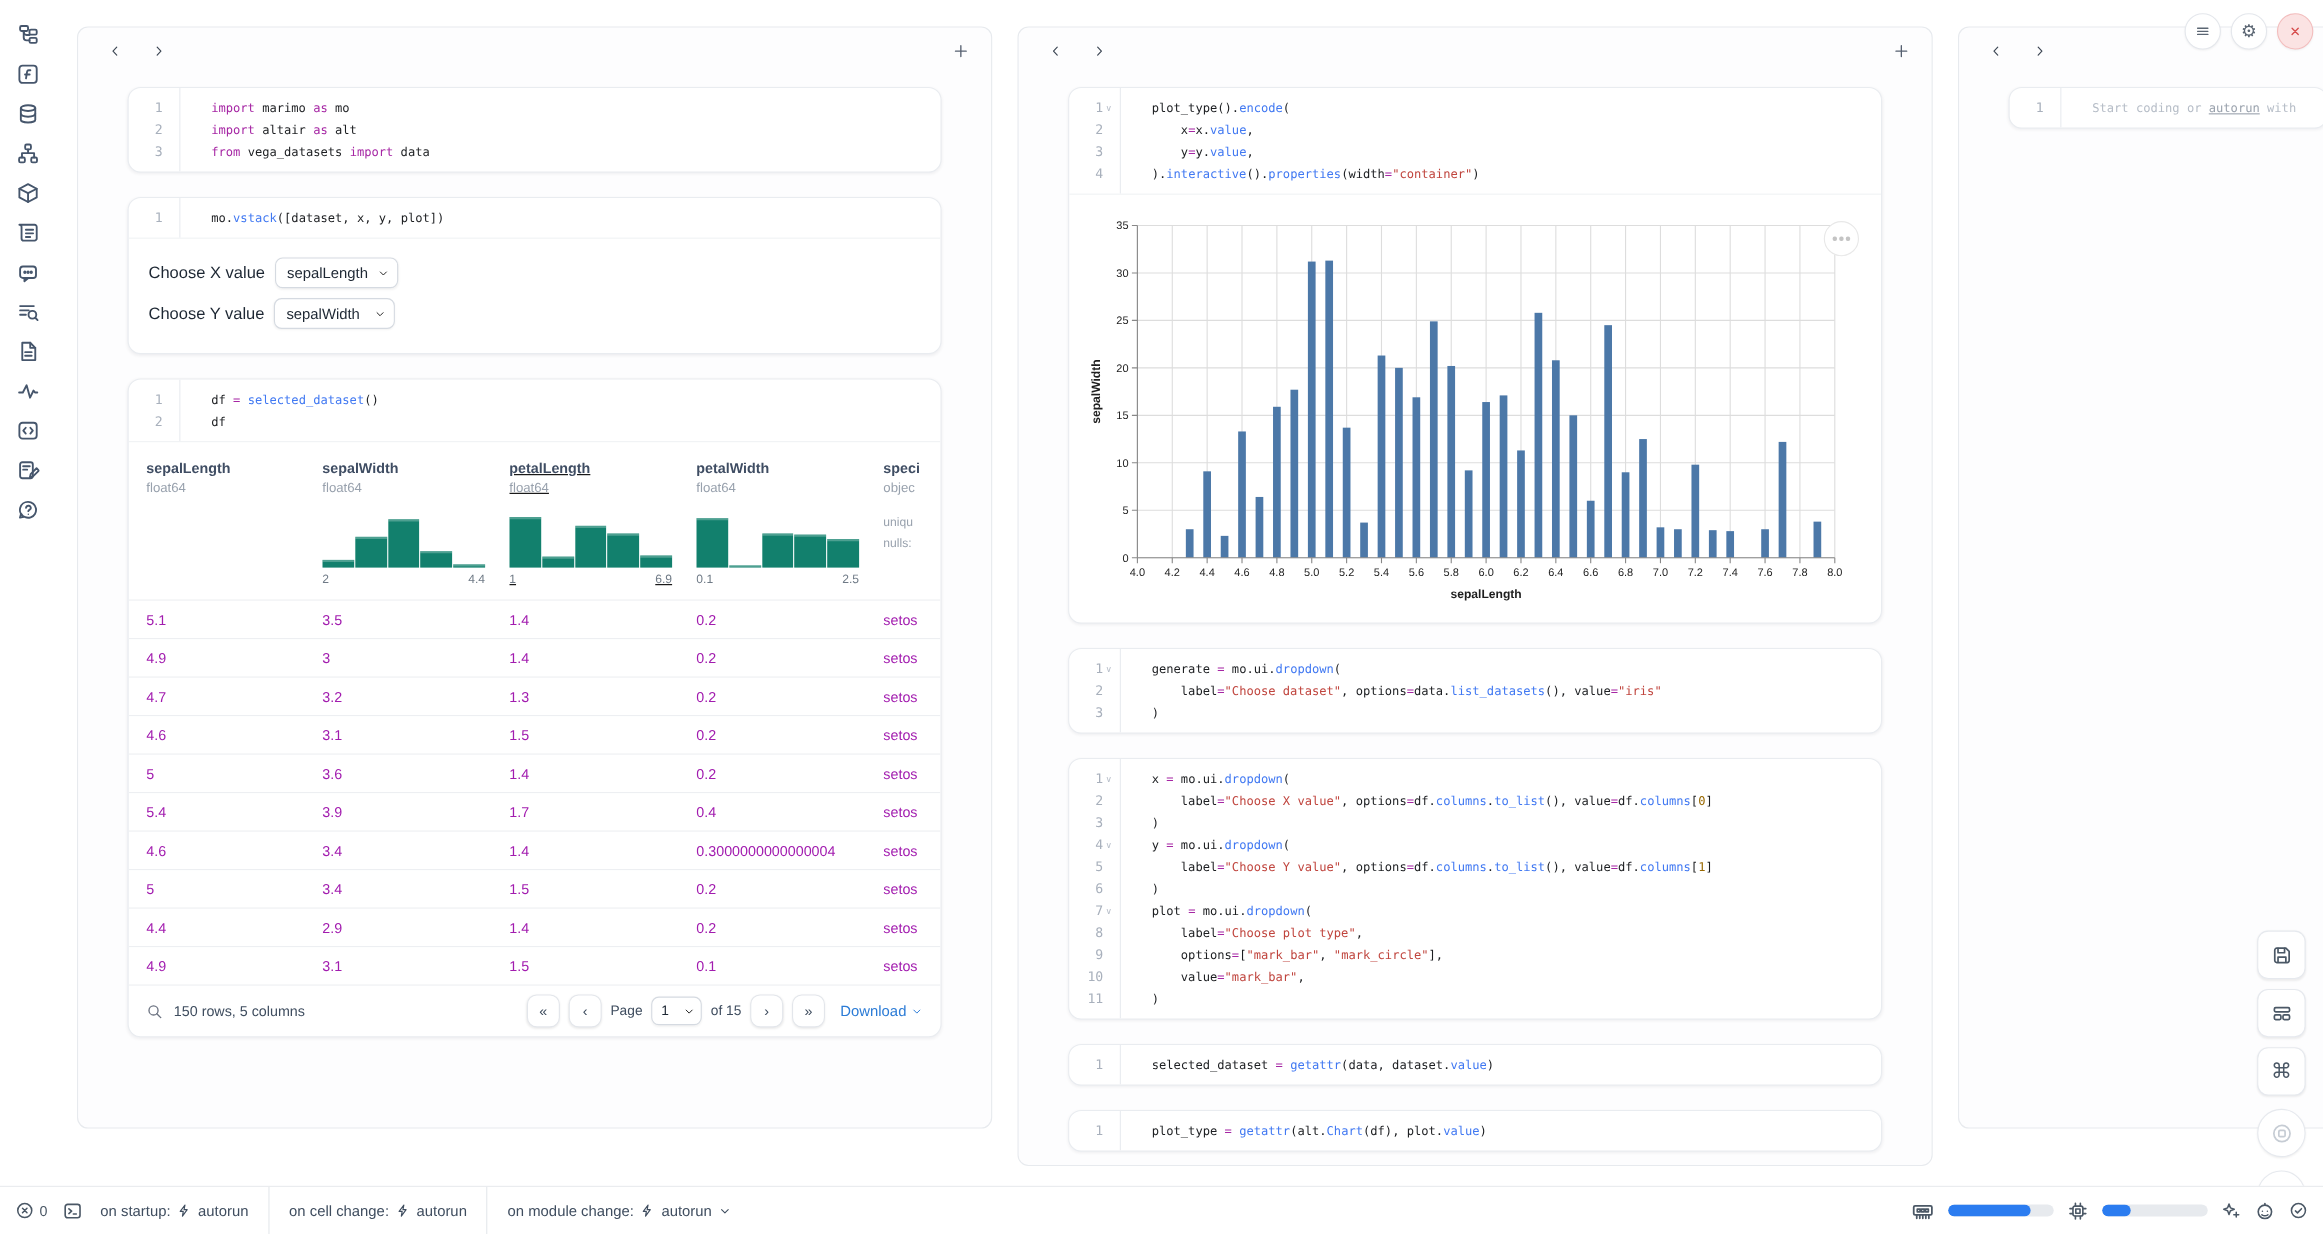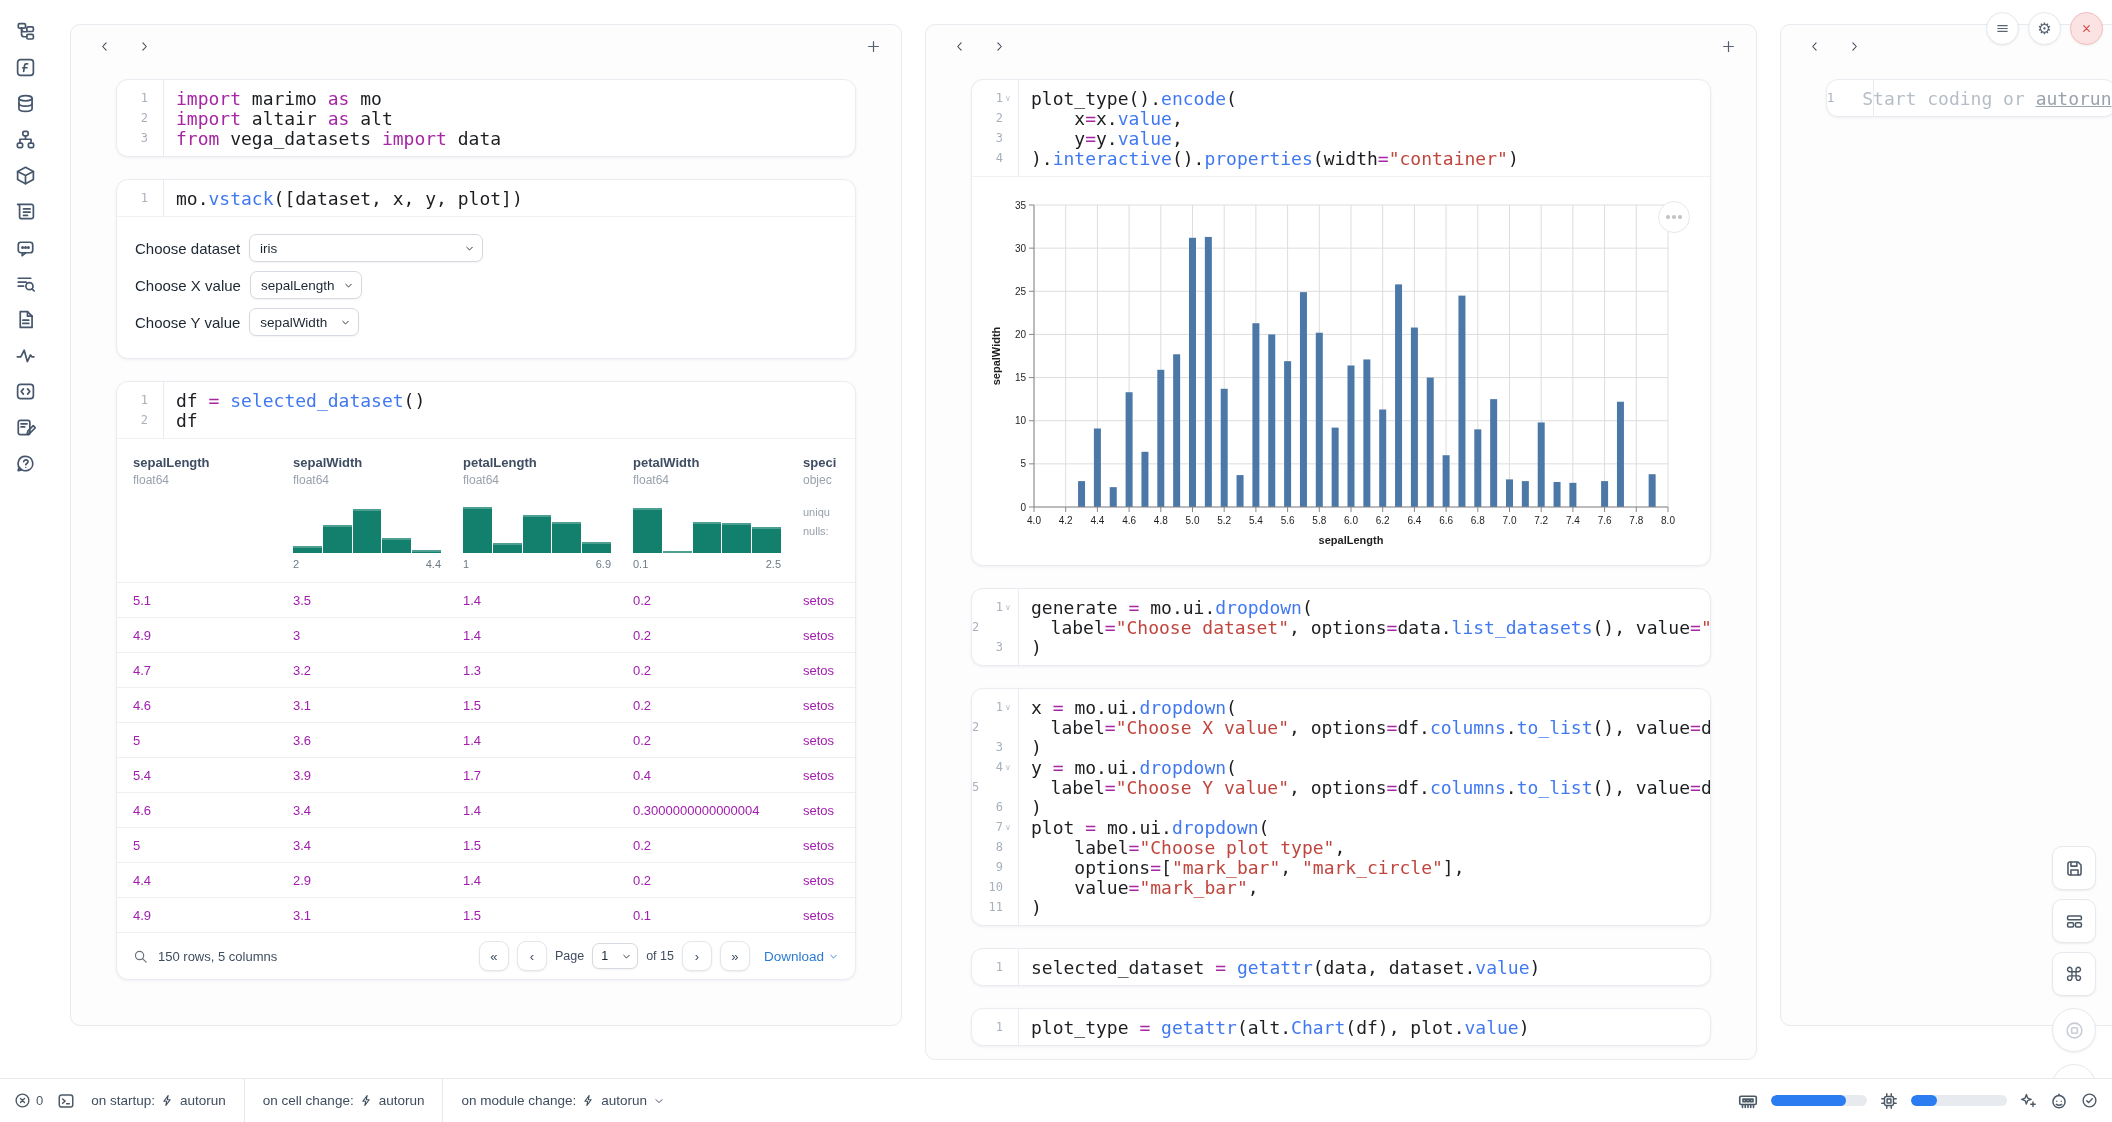--- a/index.html
+++ b/index.html
@@ -24,21 +24,21 @@
   
   .cell{margin:12px 45px 22px 45px;background:#fff;border:1px solid #e9ecf0;border-radius:12px;
     box-shadow:0 1px 3px rgba(16,24,40,.06);overflow:hidden;}
   .cell + .cell{margin-top:0;}
   .code{position:relative;padding:8px 0;}
   .code:before{content:"";position:absolute;left:46px;top:0;bottom:0;width:1px;background:#e8ebf0;}
   .cl{display:flex;align-items:center;height:20px;}
   .gut{width:46px;display:flex;justify-content:flex-end;align-items:center;padding-right:5px;box-sizing:border-box;}
   .lnum{font-family:"DejaVu Sans Mono",monospace;font-size:12px;color:#a8b0bc;}
   .fold{width:10px;font-size:8px;color:#b7bec9;text-align:center;}
-  .ct{margin:0;padding-left:13px;font-family:"DejaVu Sans Mono",monospace;font-size:18px;white-space:pre;color:#1c1e21;}
+  .ct{margin:16px;padding-left:13px;font-family:"DejaVu Sans Mono",monospace;font-size:11px;white-space:pre;color:#1c1e21;}
   .tk-k{color:#a626a4;} .tk-o{color:#a626a4;} .tk-f{color:#4078f2;} .tk-s{color:#c0453e;} .tk-n{color:#986801;} .tk-d{color:#1c1e21;}
   .output{border-top:1px solid #f0f2f4;}
   
   .ctrl-out{padding:16px 16px 14px 18px;}
   .ctrl-row{display:flex;align-items:center;height:30px;margin-bottom:7px;}
   .ctrl-label{font-size:15px;color:#1d2733;margin-right:9px;}
   .sel-wrap{position:relative;display:inline-block;}
   .sel-wrap select{appearance:none;-webkit-appearance:none;border:1px solid #d5dae1;border-radius:7px;
     background:#fff;box-shadow:0 1px 2px rgba(0,0,0,.05);padding:4px 24px 4px 10px;font-size:13.5px;
     color:#1d2733;font-family:"Liberation Sans",sans-serif;height:28px;box-sizing:border-box;}
@@ -278,28 +278,20 @@
           <div class="cl">
             <span class="gut">
               <span class="lnum">1</span>
               <span class="fold"></span>
             </span>
             <pre class="ct"><span class="tk-d">mo.</span><span class="tk-f">vstack</span><span class="tk-d">([dataset, x, y, plot])</span></pre>
           </div>
         </div>
         <div class="output ctrl-out">
           <div class="ctrl-row">
-            <span class="ctrl-label">Choose dataset</span>
-            <span class="sel-wrap"><select style="width: 234px;"><option>iris</option></select><span class="ic chev">
-                <svg viewBox="0 0 16 16">
-                  <path d="M4 6.2 8 10.2 12 6.2"></path>
-                </svg>
-              </span></span>
-          </div>
-          <div class="ctrl-row">
             <span class="ctrl-label">Choose X value</span>
             <span class="sel-wrap"><select style="width: 112px;"><option>sepalLength</option></select><span class="ic chev">
                 <svg viewBox="0 0 16 16">
                   <path d="M4 6.2 8 10.2 12 6.2"></path>
                 </svg>
               </span></span>
           </div>
           <div class="ctrl-row">
             <span class="ctrl-label">Choose Y value</span>
             <span class="sel-wrap"><select style="width: 110px;"><option>sepalWidth</option></select><span class="ic chev">
@@ -343,21 +335,21 @@
                   <div class="hist-bar" style="height: 44px; background: rgb(18, 128, 109);"></div>
                   <div class="hist-bar" style="height: 15px; background: rgb(18, 128, 109);"></div>
                   <div class="hist-bar" style="height: 3px; background: rgb(18, 128, 109);"></div>
                 </div>
                 <div class="minmax">
                   <span>2</span>
                   <span>4.4</span>
                 </div>
               </div>
             </div>
-            <div style="width: 170px; overflow: hidden; flex: 0 0 auto;">
+            <div style="width: 170px; overflow: hidden; flex: 0 0 auto; text-decoration: underline;">
               <div class="th-name">petalLength</div>
               <div class="th-type">float64</div>
               <div style="width: 148px;">
                 <div class="hist">
                   <div class="hist-bar" style="height: 46px; background: rgb(18, 128, 109);"></div>
                   <div class="hist-bar" style="height: 10px; background: rgb(18, 128, 109);"></div>
                   <div class="hist-bar" style="height: 38px; background: rgb(18, 128, 109);"></div>
                   <div class="hist-bar" style="height: 31px; background: rgb(18, 128, 109);"></div>
                   <div class="hist-bar" style="height: 11px; background: rgb(18, 128, 109);"></div>
                 </div>

